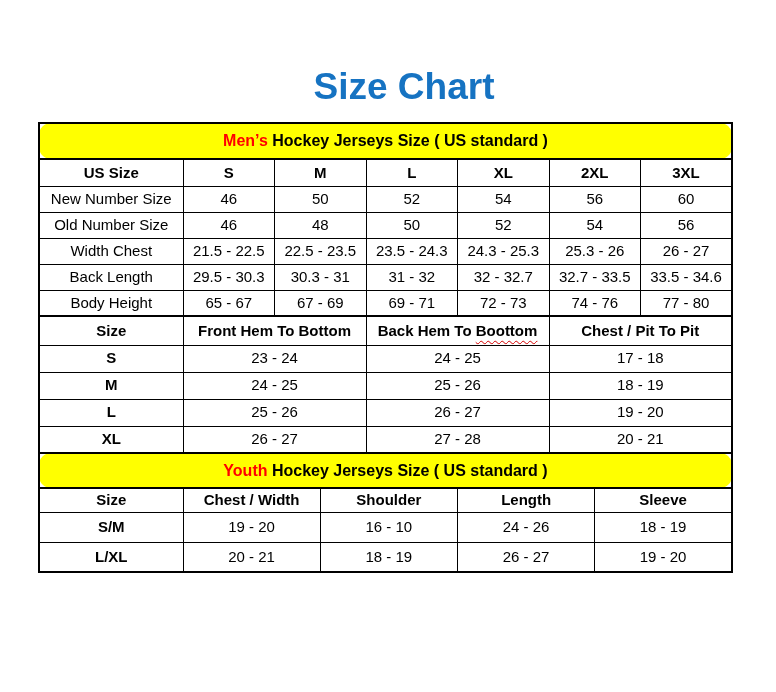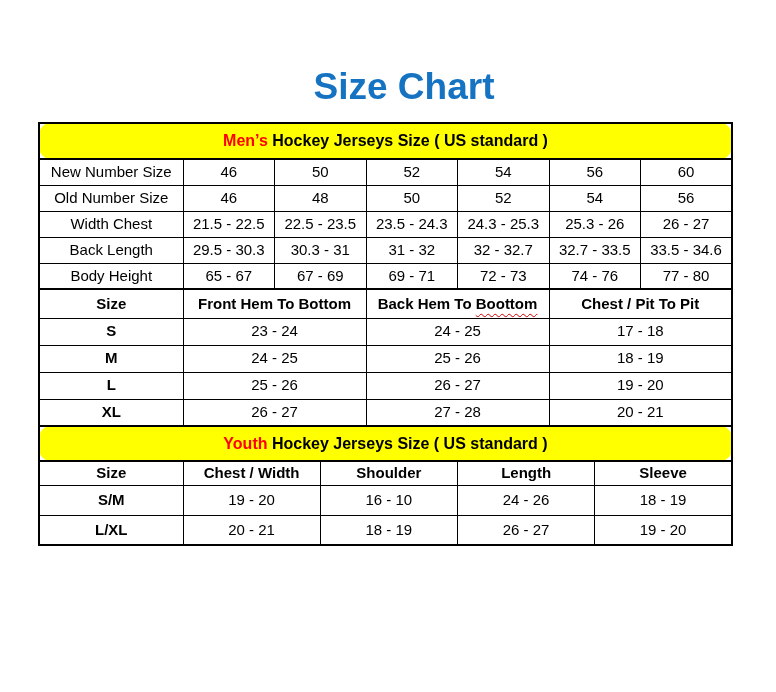--- a/index.html
+++ b/index.html
@@ -91,20 +91,29 @@
           <col>
           <col>
           <col>
           <col>
           <col>
         </colgroup>
       <tbody>
           <tr>
         <td colspan="7" class="banner-cell"><span class="red">Men’s</span><span> Hockey Jerseys Size ( US standard )</span></td>
       </tr>
+      <tr class="head">
+        <td>US Size</td>
+        <td>S</td>
+        <td>M</td>
+        <td>L</td>
+        <td>XL</td>
+        <td>2XL</td>
+        <td>3XL</td>
+      </tr>
       <tr class="data">
         <td>New Number Size</td>
         <td>46</td>
         <td>50</td>
         <td>52</td>
         <td>54</td>
         <td>56</td>
         <td>60</td>
       </tr>
       <tr class="data">

